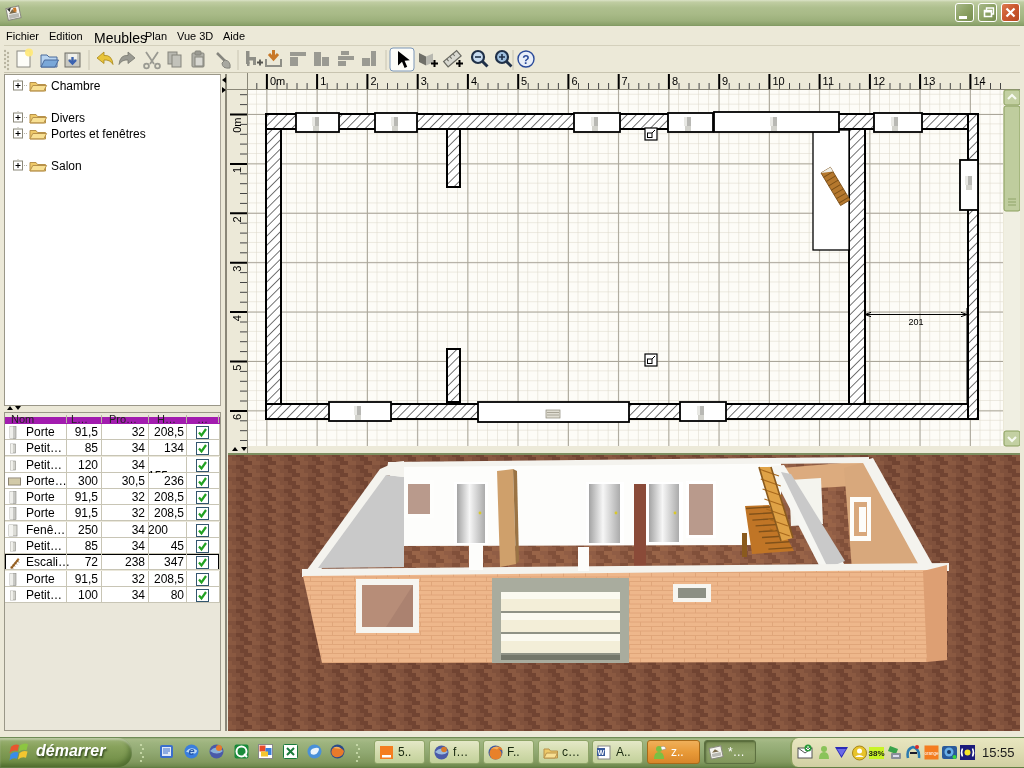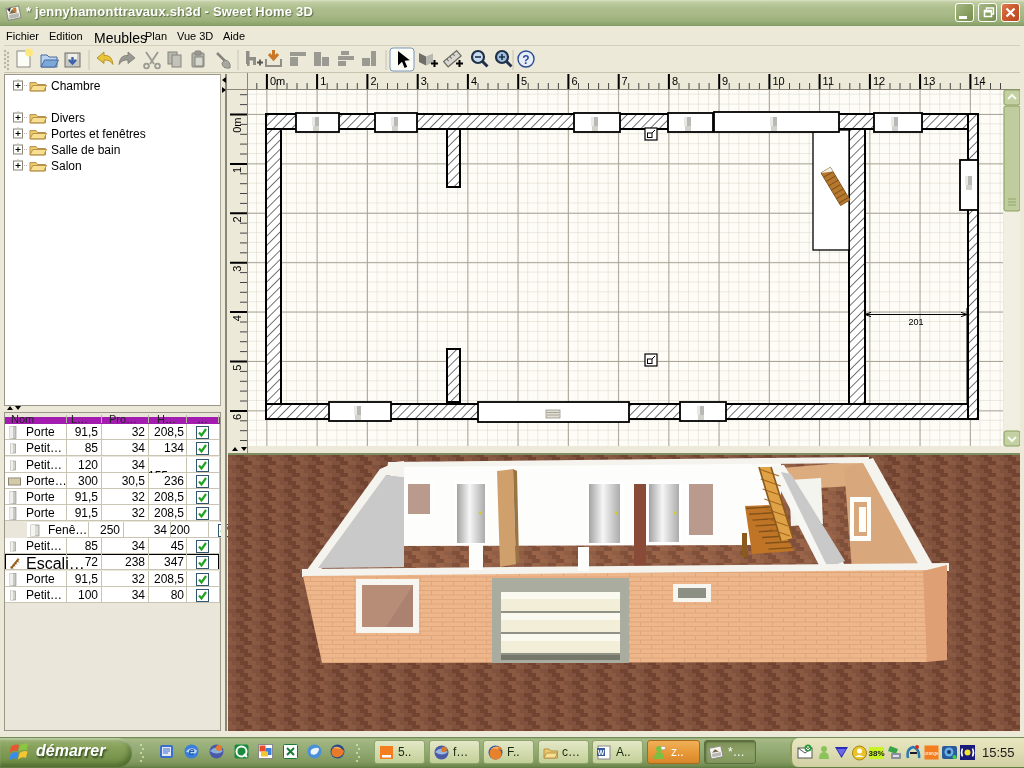--- a/index.html
+++ b/index.html
@@ -13,22 +13,20 @@
  background:linear-gradient(to bottom,#dbe3c8 0%,#c0cda2 8%,#aebf8e 30%,#a8ba87 55%,#9cb07b 80%,#8ba26a 95%,#7e9760 100%);">
 <svg class="abs" style="left:5px;top:4px" width="18" height="18" viewBox="0 0 18 18">
  <g transform="rotate(-12 9 9)">
   <rect x="2" y="3" width="13" height="12" fill="#f5f4ef" stroke="#8a8a80" stroke-width="1"></rect>
   <rect x="3.5" y="10" width="10" height="4" fill="#b9b9b3"></rect>
   <path d="M4 9 L8 5 L12 9 Z" fill="#7a6a4a"></path>
   <rect x="9" y="4" width="3" height="4" fill="#c87828"></rect>
   <path d="M3 4 L7 3 L5 7 Z" fill="#303030"></path>
  </g>
 </svg>
-<div class="abs" style="left:26px;top:4px;font-size:13px;font-weight:bold;color:#fff;
- text-shadow:1px 1px 1px #5a6a42;letter-spacing:0.2px">* jennyhamonttravaux.sh3d - Sweet Home 3D</div>
 <div class="abs" style="left:955px;top:3px;width:19px;height:19px;border-radius:3px;border:1px solid #fff;
  background:linear-gradient(135deg,#a8b88a 0%,#8fa468 45%,#768d4e 100%)">
  <div class="abs" style="left:3px;top:12px;width:8px;height:3px;background:#fff"></div>
       </div>
 <div class="abs" style="left:978px;top:3px;width:19px;height:19px;border-radius:3px;border:1px solid #fff;
  background:linear-gradient(135deg,#a8b88a 0%,#8fa468 45%,#768d4e 100%)">
  <svg width="17" height="17" viewBox="0 0 17 17">
           <path d="M5.5 6.5 h7 v6 h-7 z M5.5 7.8 h7" fill="none" stroke="#fff" stroke-width="1.6"></path>
  <path d="M7.5 6 v-2 h7 v6 h-2" fill="none" stroke="#fff" stroke-width="1.4"></path>
         </svg></div>
@@ -180,31 +178,20 @@
 <svg class="abs" style="left:4px;top:2px" width="40" height="13" viewBox="0 0 40 13">
           <line x1="9" y1="-2" x2="9" y2="6.5" stroke="#b8b5a8" stroke-dasharray="1 1"></line>
           <line x1="9" y1="6.5" x2="18" y2="6.5" stroke="#b8b5a8" stroke-dasharray="1 1"></line>
           <rect x="4.5" y="2" width="9" height="9" fill="#fff" stroke="#8a8778"></rect>
           <path d="M6.5 6.5 h5 M9 4 v5" stroke="#000" stroke-width="1"></path>
           <path d="M21 3.5 h6 l1.5 2 h8 v6.5 h-15.5 z" fill="#eec968" stroke="#b8924a"></path>
           <path d="M21 11.8 l2.8-5.3 h13.8 l-2.8 5.3 z" fill="#f8e093" stroke="#b8924a"></path>
         </svg>
 <div class="abs" style="left:46px;top:2px;font-size:12px">Portes et fenêtres</div>
       </div>
-<div class="abs" style="left:0;top:66px;width:215px;height:16px">
-<svg class="abs" style="left:4px;top:2px" width="40" height="13" viewBox="0 0 40 13">
-          <line x1="9" y1="-2" x2="9" y2="6.5" stroke="#b8b5a8" stroke-dasharray="1 1"></line>
-          <line x1="9" y1="6.5" x2="18" y2="6.5" stroke="#b8b5a8" stroke-dasharray="1 1"></line>
-          <rect x="4.5" y="2" width="9" height="9" fill="#fff" stroke="#8a8778"></rect>
-          <path d="M6.5 6.5 h5 M9 4 v5" stroke="#000" stroke-width="1"></path>
-          <path d="M21 3.5 h6 l1.5 2 h8 v6.5 h-15.5 z" fill="#eec968" stroke="#b8924a"></path>
-          <path d="M21 11.8 l2.8-5.3 h13.8 l-2.8 5.3 z" fill="#f8e093" stroke="#b8924a"></path>
-        </svg>
-<div class="abs" style="left:46px;top:2px;font-size:12px">Salle de bain</div>
-      </div>
 <div class="abs" style="left:0;top:82px;width:231px;height:16px">
 <svg class="abs" style="left:4px;top:2px" width="40" height="13" viewBox="0 0 40 13">
           <line x1="9" y1="-2" x2="9" y2="6.5" stroke="#b8b5a8" stroke-dasharray="1 1"></line>
           <line x1="9" y1="6.5" x2="18" y2="6.5" stroke="#b8b5a8" stroke-dasharray="1 1"></line>
           <rect x="4.5" y="2" width="9" height="9" fill="#fff" stroke="#8a8778"></rect>
           <path d="M6.5 6.5 h5 M9 4 v5" stroke="#000" stroke-width="1"></path>
           <path d="M21 3.5 h6 l1.5 2 h8 v6.5 h-15.5 z" fill="#eec968" stroke="#b8924a"></path>
           <path d="M21 11.8 l2.8-5.3 h13.8 l-2.8 5.3 z" fill="#f8e093" stroke="#b8924a"></path>
         </svg>
 <div class="abs" style="left:46px;top:2px;font-size:12px">Salon</div>
@@ -340,21 +327,21 @@
           </svg></div>
 <div class="abs" style="left:21px;top:1px;font-size:12px">Porte</div>
 <div class="abs" style="left:61px;top:1px;width:32px;font-size:12px;text-align:right">91,5</div>
 <div class="abs" style="left:96px;top:1px;width:44px;font-size:12px;text-align:right">32</div>
 <div class="abs" style="left:143px;top:1px;width:36px;font-size:12px;text-align:right">208,5</div>
 <svg class="abs" style="left:191px;top:1.5px" width="13" height="13" viewBox="0 0 13 13">
           <rect x="0.5" y="0.5" width="12" height="12" fill="#fff" stroke="#33566e"></rect>
           <path d="M3 6.5 l2.5 3 l4.5-6.5" stroke="#21a121" stroke-width="2.2" fill="none"></path>
         </svg>
 </div>
-<div class="abs" style="left:0;top:109px;width:214px;height:16px;background:#fff;margin-left:22px;">
+<div class="abs" style="left:0;top:109px;width:214px;height:16px;background:#fff;">
 <div class="abs" style="left:61px;top:0;width:1px;height:16px;background:#c8c5b5"></div>
 <div class="abs" style="left:96px;top:0;width:1px;height:16px;background:#c8c5b5"></div>
 <div class="abs" style="left:143px;top:0;width:1px;height:16px;background:#c8c5b5"></div>
 <div class="abs" style="left:181px;top:0;width:1px;height:16px;background:#c8c5b5"></div>
 <div class="abs" style="left:214px;top:0;width:1px;height:16px;background:#c8c5b5"></div>
 <div class="abs" style="left:0;top:15px;width:214px;height:1px;background:#c8c5b5"></div>
 <div class="abs" style="left:3px;top:1px"><svg width="11" height="13" viewBox="0 0 11 13">
             <rect x="1" y="1" width="8" height="11" fill="#dcdcd6" stroke="#8a8a84" stroke-width="0.7"></rect>
             <rect x="1" y="1" width="4" height="11" fill="#f4f4f0"></rect>
           </svg></div>
@@ -391,21 +378,21 @@
 <div class="abs" style="left:61px;top:0;width:1px;height:16px;background:#c8c5b5"></div>
 <div class="abs" style="left:96px;top:0;width:1px;height:16px;background:#c8c5b5"></div>
 <div class="abs" style="left:143px;top:0;width:1px;height:16px;background:#c8c5b5"></div>
 <div class="abs" style="left:181px;top:0;width:1px;height:16px;background:#c8c5b5"></div>
 <div class="abs" style="left:214px;top:0;width:1px;height:16px;background:#c8c5b5"></div>
 <div class="abs" style="left:0;top:15px;width:214px;height:1px;background:#c8c5b5"></div>
 <div class="abs" style="left:3px;top:1px"><svg width="13" height="13" viewBox="0 0 13 13">
             <path d="M2 12 L10 2 l1.5 1.5 L4 13 Z" fill="#a06828"></path>
             <path d="M3 10.5 l2 2 M5 8.5 l2 2 M7 6.5 l2 2 M9 4.5 l2 2" stroke="#6a4418" stroke-width="0.8"></path>
           </svg></div>
-<div class="abs" style="left:21px;top:1px;font-size:16px">Escali…</div>
+<div class="abs" style="left:21px;top:1px;font-size:12px">Escali…</div>
 <div class="abs" style="left:61px;top:1px;width:32px;font-size:12px;text-align:right">72</div>
 <div class="abs" style="left:96px;top:1px;width:44px;font-size:12px;text-align:right">238</div>
 <div class="abs" style="left:143px;top:1px;width:36px;font-size:12px;text-align:right">347</div>
 <svg class="abs" style="left:191px;top:1.5px" width="13" height="13" viewBox="0 0 13 13">
           <rect x="0.5" y="0.5" width="12" height="12" fill="#fff" stroke="#33566e"></rect>
           <path d="M3 6.5 l2.5 3 l4.5-6.5" stroke="#21a121" stroke-width="2.2" fill="none"></path>
         </svg>
 </div>
 <div class="abs" style="left:0;top:158px;width:214px;height:16px;background:#fff;">
 <div class="abs" style="left:61px;top:0;width:1px;height:16px;background:#c8c5b5"></div>

